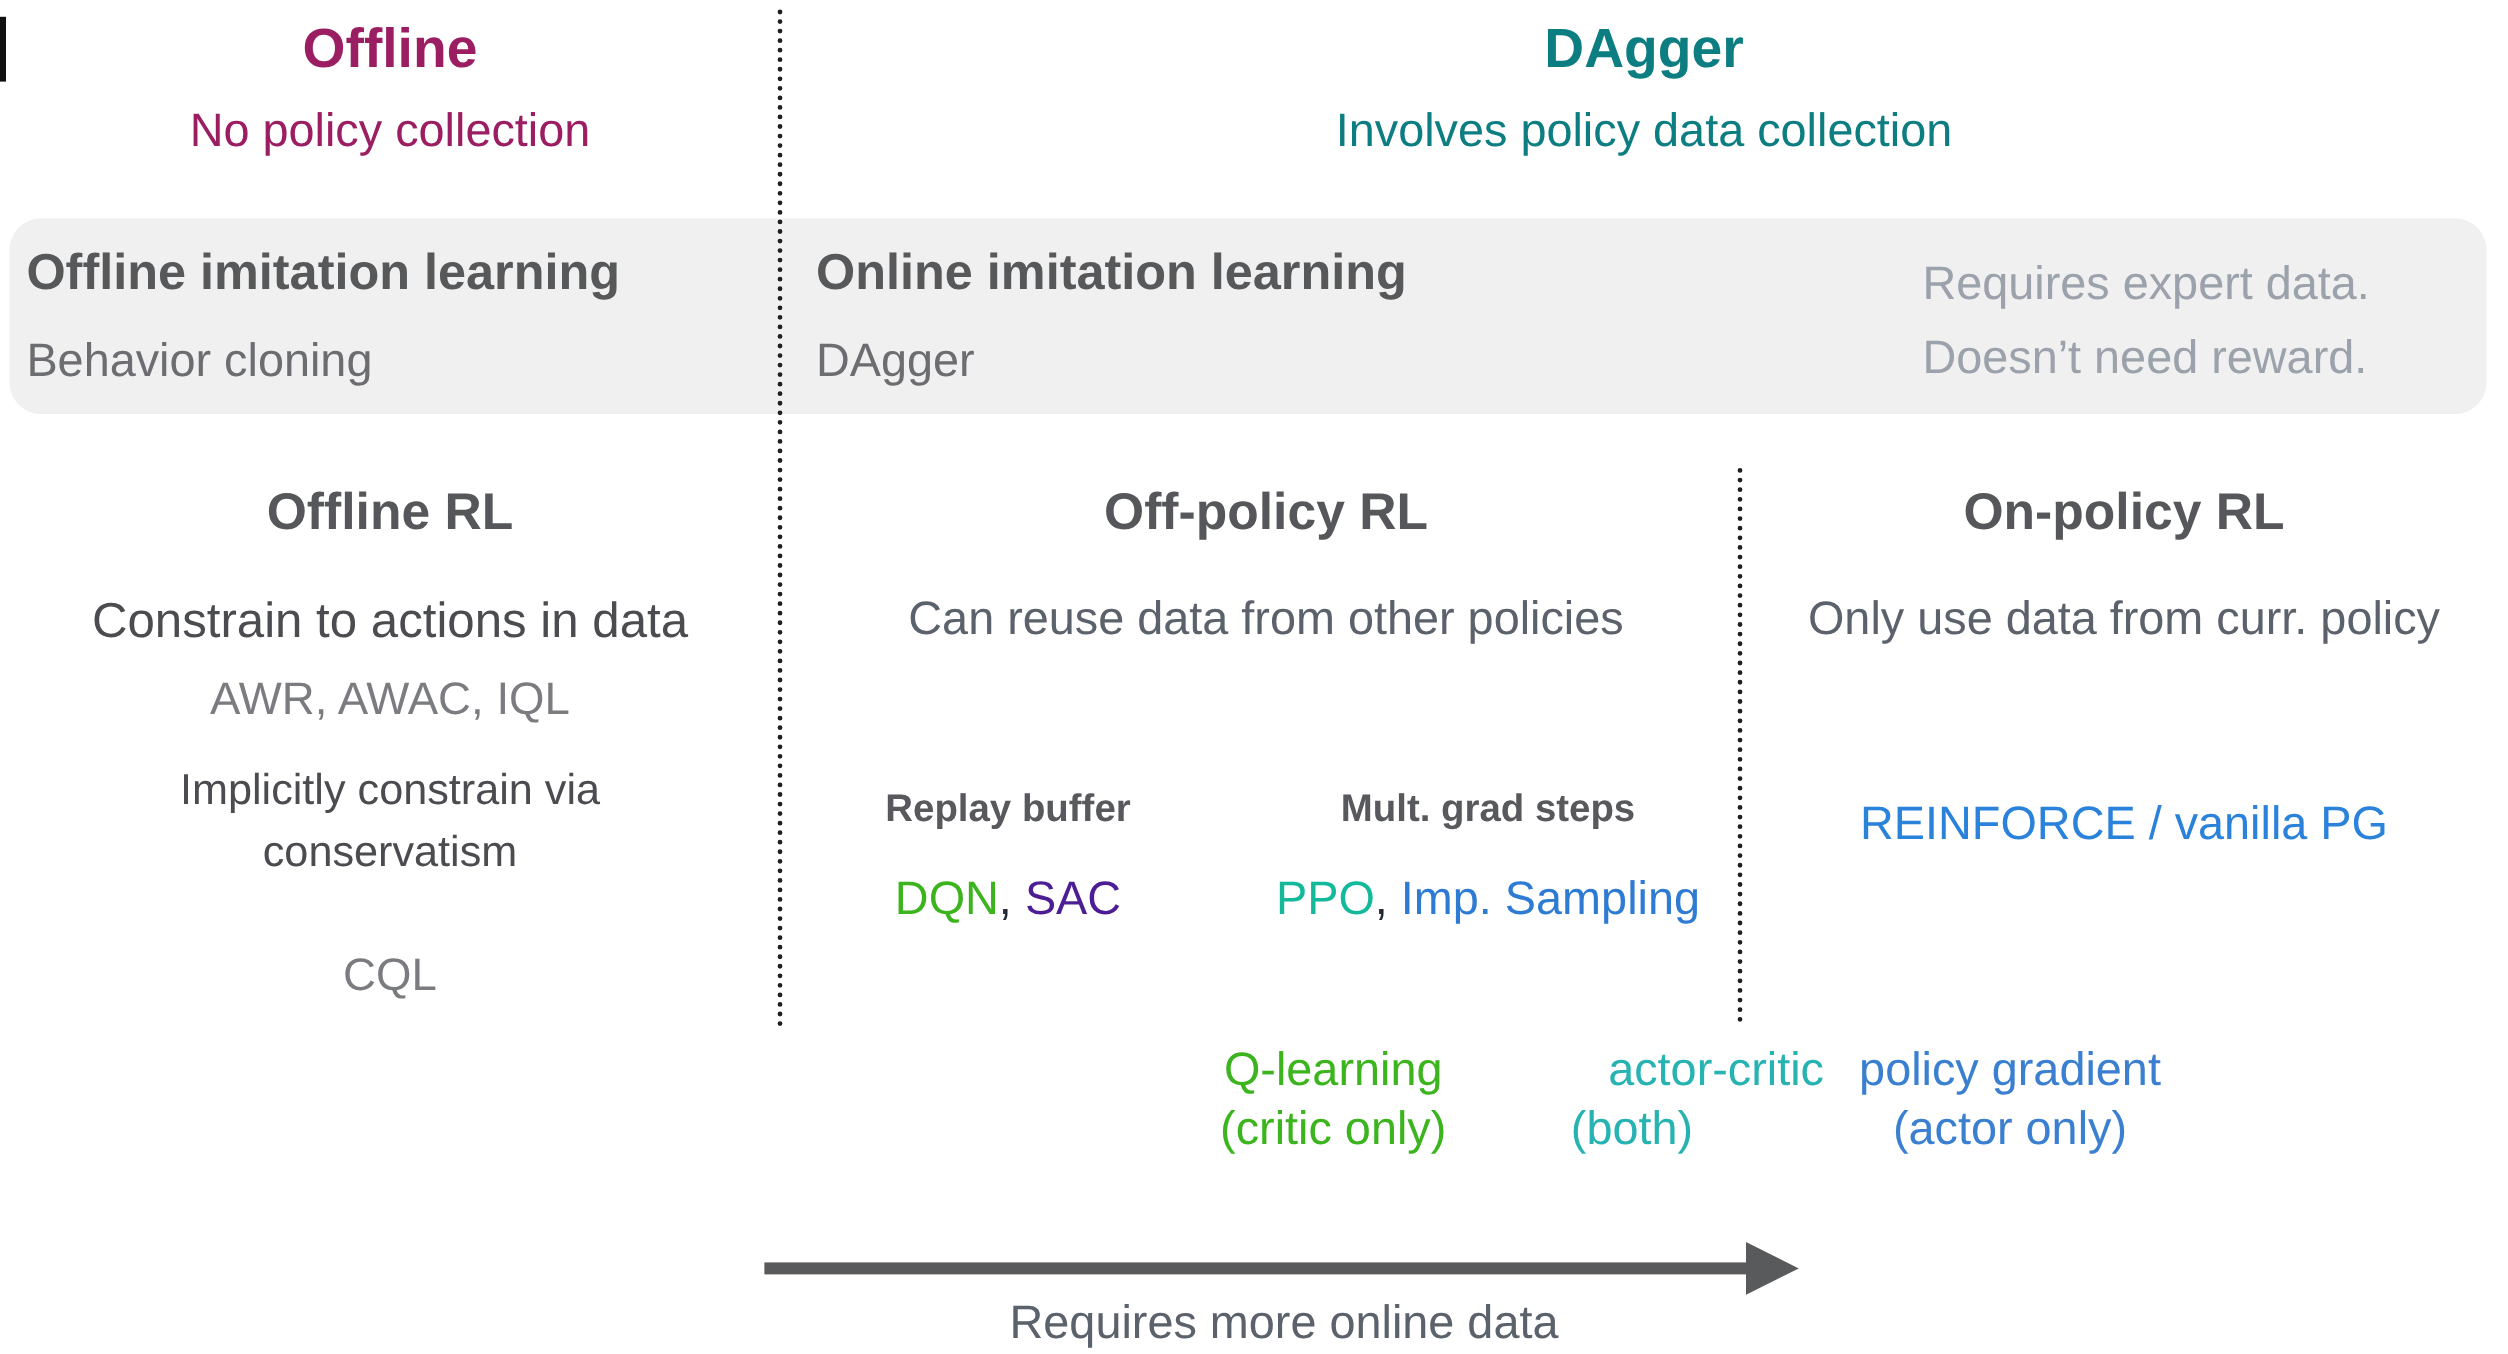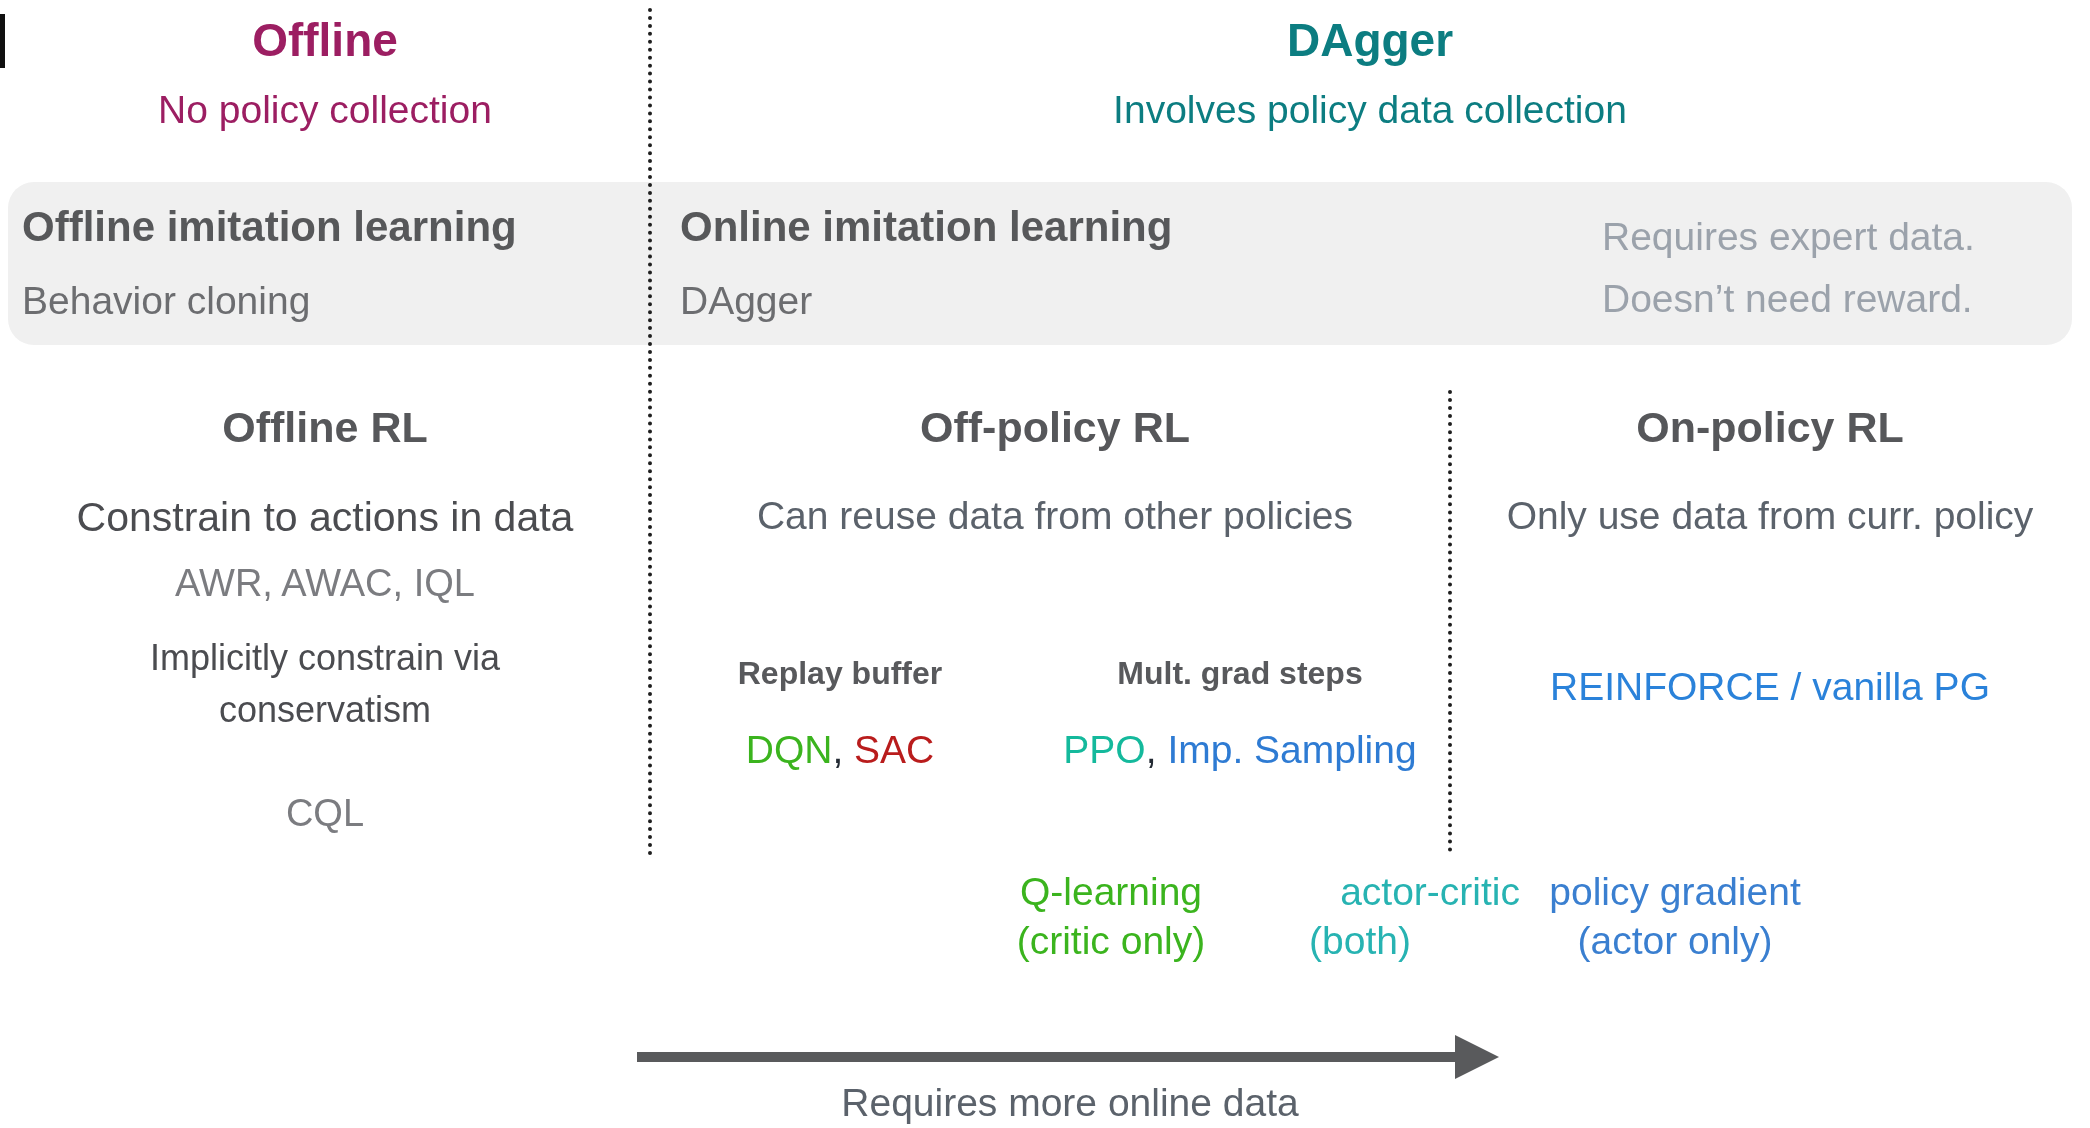--- a/index.html
+++ b/index.html
@@ -111,21 +111,21 @@
   <div class="section-title st-offline">Offline RL</div>
   <div class="body-text bt-offline-sub">Constrain to actions in data</div>
   <div class="body-text bt-offline-methods1">AWR, AWAC, IQL</div>
   <div class="body-text bt-offline-sub2">Implicitly constrain via conservatism</div>
   <div class="body-text bt-offline-methods2">CQL</div>
 
   <div class="section-title st-offpolicy">Off-policy RL</div>
   <div class="body-text bt-offpolicy-sub">Can reuse data from other policies</div>
   <div class="mech-title mech-1">Replay buffer</div>
   <div class="mech-title mech-2">Mult. grad steps</div>
-  <div class="algo-line algo-1"><span style="color: rgb(59, 180, 30);">DQN</span><span style="color: rgb(35, 42, 51);">, </span><span style="color: #b91c1c;">SAC</span></div>
+  <div class="algo-line algo-1"><span style="color: rgb(59, 180, 30);">DQN</span><span style="color: rgb(35, 42, 51);">, </span><span style="color: #4c1d95;">SAC</span></div>
   <div class="algo-line algo-2"><span style="color: rgb(20, 185, 156);">PPO</span><span style="color: rgb(35, 42, 51);">, </span><span style="color: rgb(46, 123, 211);">Imp. Sampling</span></div>
 
   <div class="section-title st-onpolicy">On-policy RL</div>
   <div class="body-text bt-onpolicy-sub">Only use data from curr. policy</div>
   <div class="algo-line algo-3" style="color: rgb(42, 130, 218);">REINFORCE / vanilla PG</div>
 
   <div class="tax-item tax-1">
     <div class="tax-label" style="color: rgb(59, 180, 30);">Q-learning</div>
     <div class="tax-sub" style="color: rgb(59, 180, 30);">(critic only)</div>
   </div>

